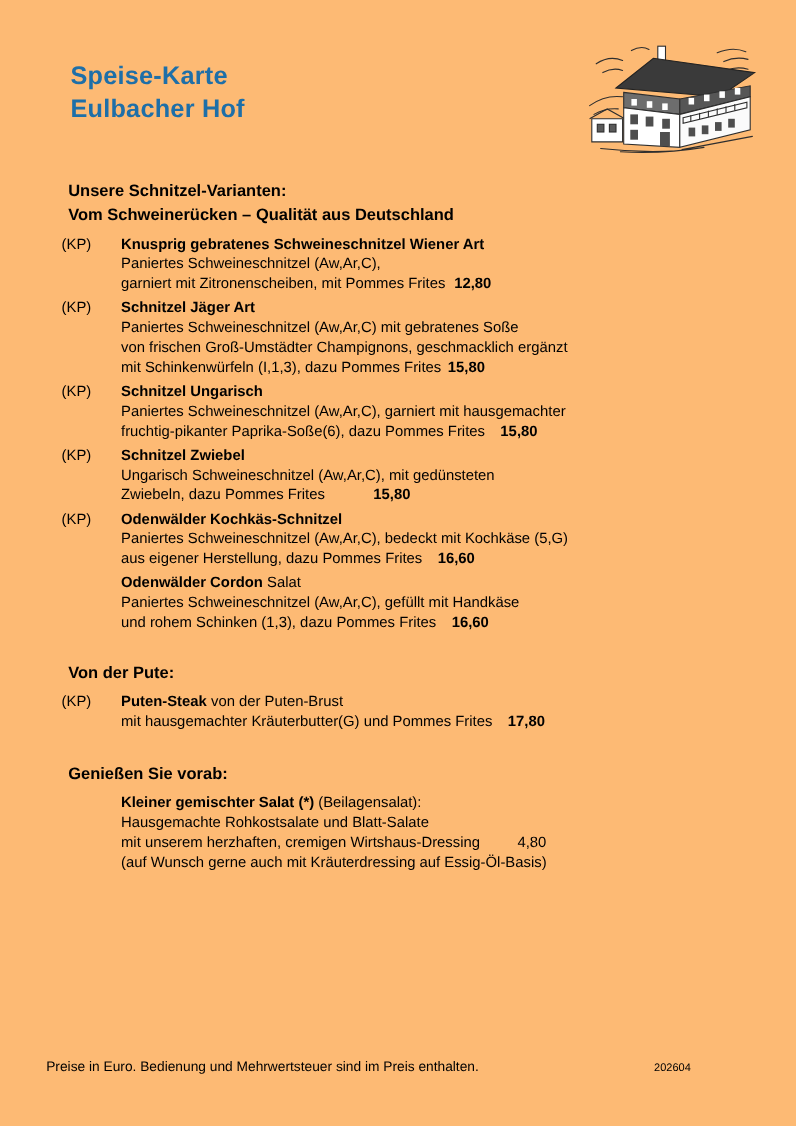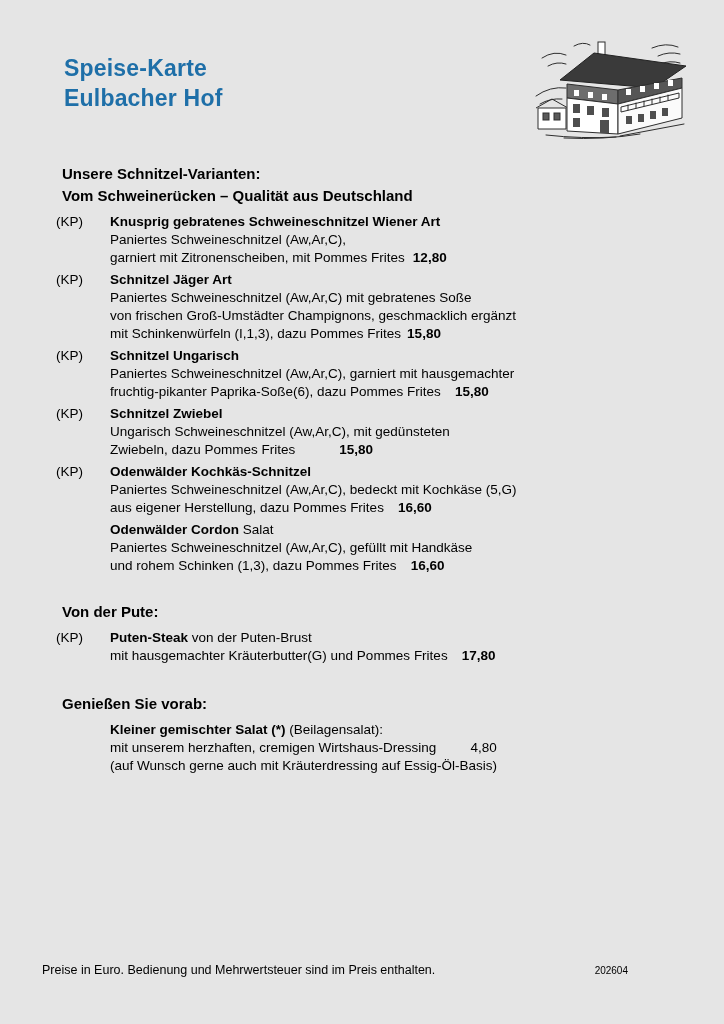--- a/index.html
+++ b/index.html
@@ -1,18 +1,18 @@
 <!DOCTYPE html>
 <html lang="de" style="--accent: #1e6fa8;"><head>
 <meta charset="utf-8">
 <style>
   :root{ --accent:#1e6fa8; }
   html,body{margin:0;padding:0;background:#fff;}
   .page{
-    position:relative; width:724px; height:1024px; background:#e5e5e5;
+    position:relative; width:724px; height:1024px; background:#fdba74;
     font-family:"Liberation Sans", sans-serif; color:#000; overflow:hidden;
   }
   
   .hdr{position:absolute; top:38px; left:64px; right:32px;
        display:flex; justify-content:space-between; align-items:flex-start;}
   .doc-title{font-size:23px; font-weight:bold; color:var(--accent);
              line-height:1.3; margin-top:16px; letter-spacing:.2px;}
   .illo{width:158px; height:102px; flex:none;}
   
   #sections{position:absolute; top:163px; left:56px; width:608px;}
@@ -174,20 +174,21 @@
         </div>
       </section>
       <section class="menu-section">
         <h2 class="section-heading" style="margin: 0px 0px 6px 6px;">
           <div class="heading-line">Genießen Sie vorab:</div>
         </h2>
         <div class="menu-item">
           <div class="marker"></div>
           <div class="item-body">
             <div class="title-line"><span class="tb">Kleiner gemischter Salat (*)</span><span class="tr"> (Beilagensalat):</span></div>
+            <div class="desc-line"><span class="tr">Hausgemachte Rohkostsalate und Blatt-Salate</span></div>
             <div class="desc-line"><span class="tr">mit unserem herzhaften, cremigen Wirtshaus-Dressing</span><span class="price plain" style="margin-left: 34px; margin-top: 20px;">4,80</span></div>
             <div class="desc-line"><span class="tr">(auf Wunsch gerne auch mit Kräuterdressing auf Essig-Öl-Basis)</span></div>
           </div>
         </div>
       </section>
     </main>
 
   <footer class="ftr">
     <span class="ftr-note">Preise in Euro. Bedienung und Mehrwertsteuer sind im Preis enthalten.</span>
     <span class="ftr-code">202604</span>

